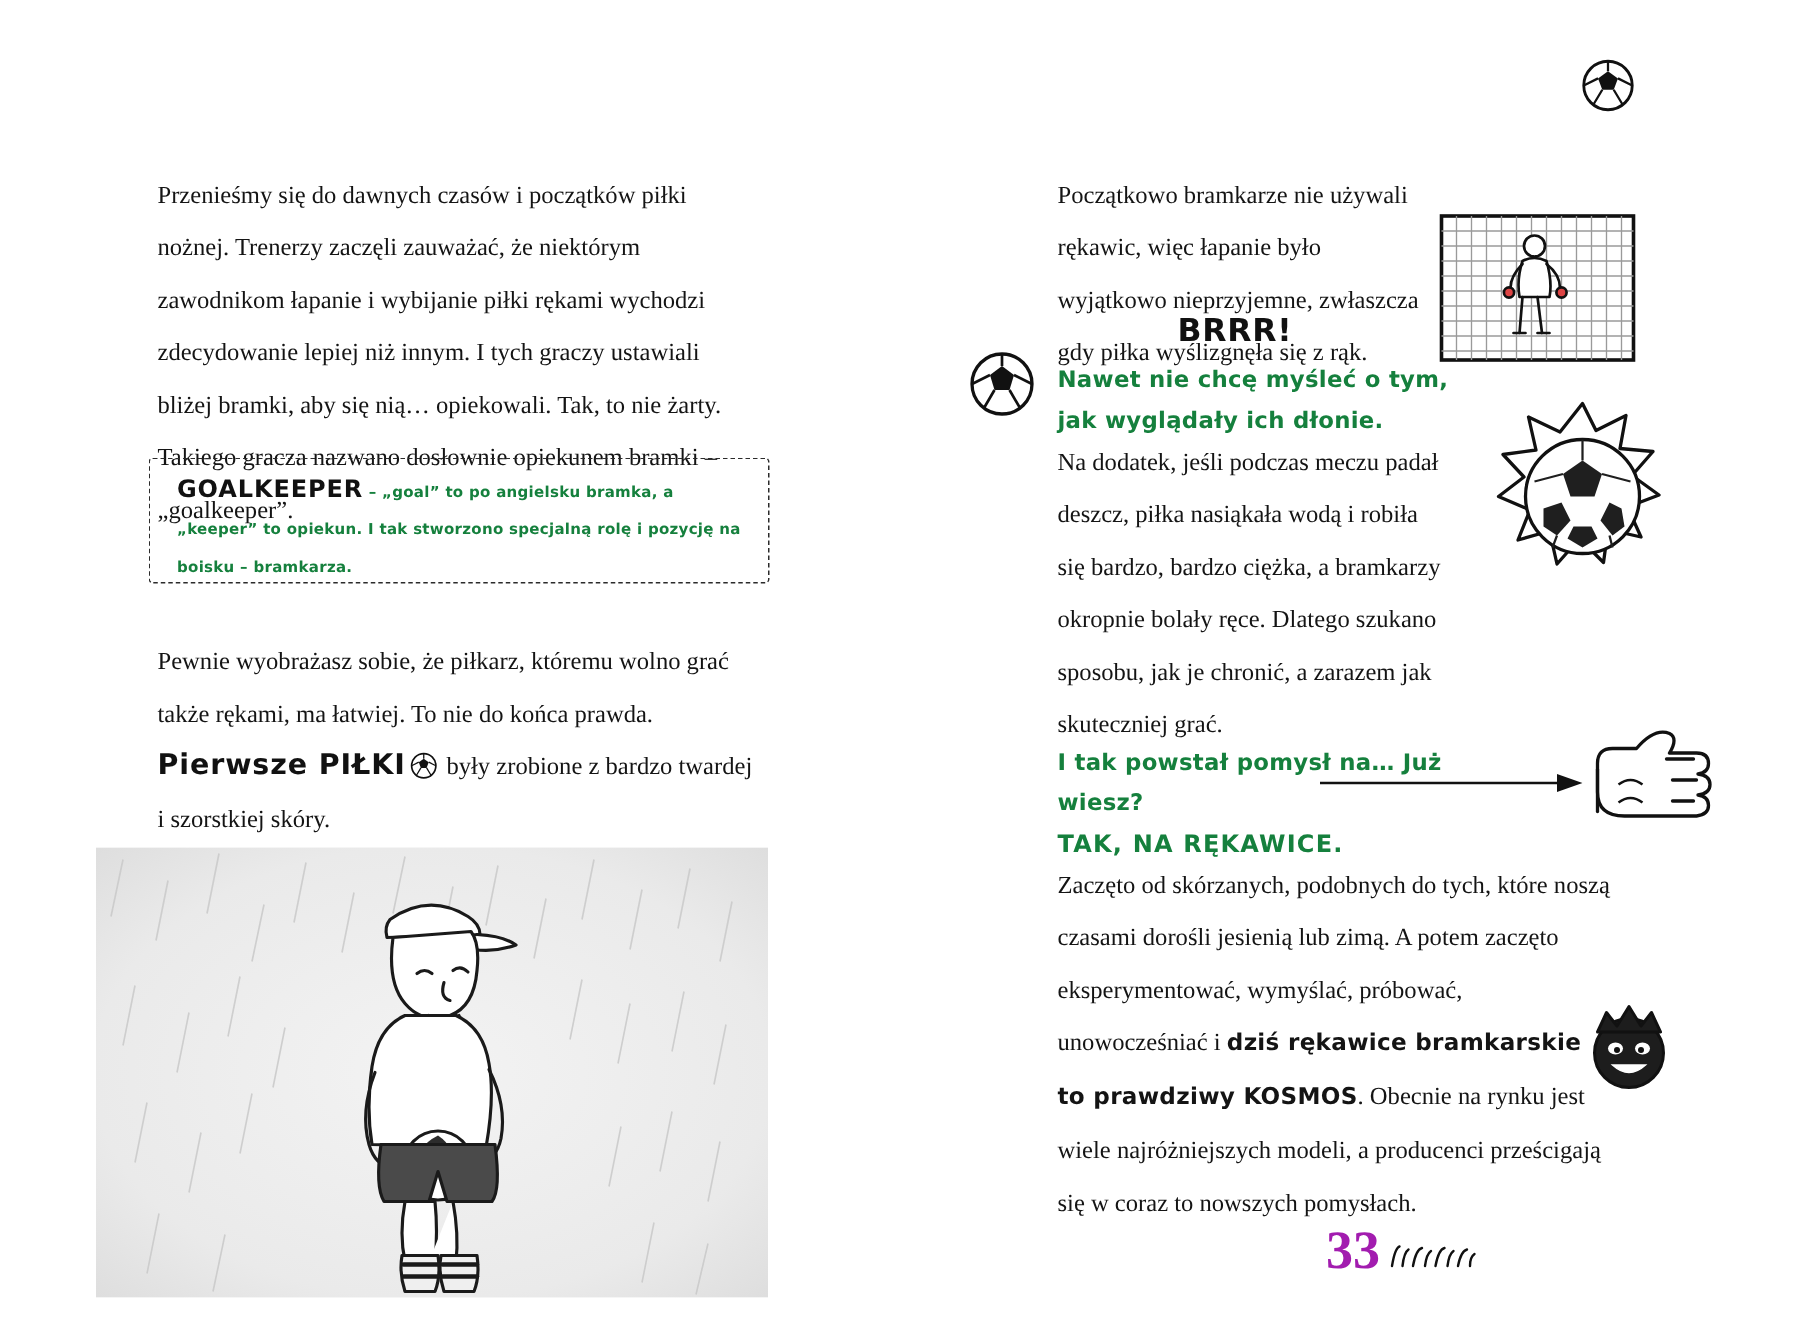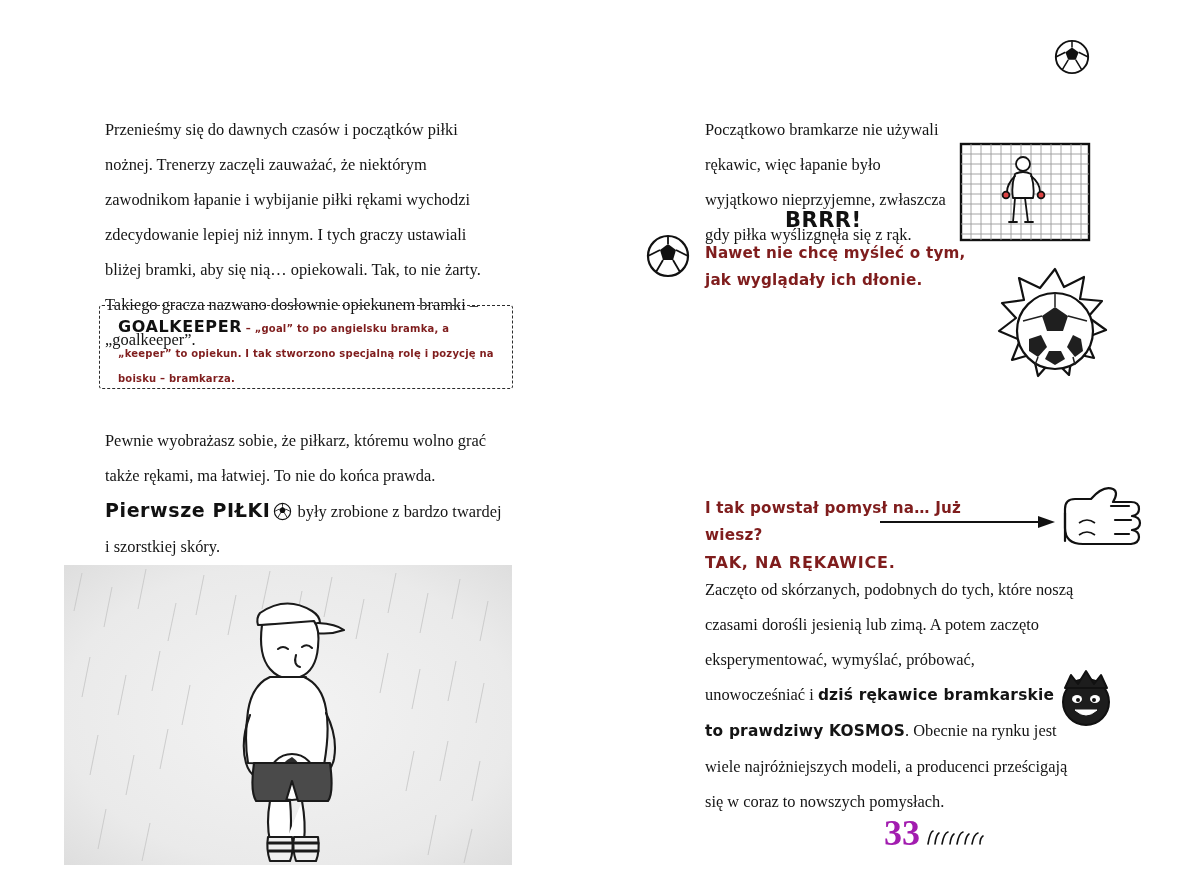--- a/index.html
+++ b/index.html
@@ -26,21 +26,21 @@
     line-height: 35px;
     color: #141414;
     text-align: left;
   }
   .hand {
     font-family: "DejaVu Sans", sans-serif;
     font-size: 15.2px;
     font-weight: 600;
     letter-spacing: 0.2px;
     line-height: 27px;
-    color: #7f1d1d;
+    color: #15803d;
   }
   .hand-big {
     font-family: "DejaVu Sans", sans-serif;
     font-weight: 700;
     font-size: 19px;
     letter-spacing: 0.6px;
     color: #111;
   }
   .caps {
     font-family: "DejaVu Sans", sans-serif;
@@ -339,20 +339,21 @@
       <circle cx="23" cy="23" r="20" fill="#fff" stroke="#111" stroke-width="2.2"></circle>
       <polygon points="23,11 31,17 28,27 18,27 15,17" fill="#111"></polygon>
       <path d="M23,3 L23,11 M43,23 L31,17 M35,39 L28,27 M11,39 L18,27 M3,23 L15,17" stroke="#111" stroke-width="1.8" fill="none"></path>
     </svg>
   </div>
 
   <div id="brrr" class="hand-big">BRRR!</div>
 
   <div id="hand-note-1" class="hand">Nawet nie chcę myśleć o tym, jak wyglądały ich dłonie.</div>
 
+  <p id="right-para-2" class="body-text">Na dodatek, jeśli podczas meczu padał deszcz, piłka nasiąkała wodą i robiła się bardzo, bardzo ciężka, a bramkarzy okropnie bolały ręce. Dlatego szukano sposobu, jak je chronić, a zarazem jak skuteczniej grać.</p>
 
   <div id="goal-illustration">
     <svg viewBox="0 0 140 120" width="140" height="120" aria-hidden="true">
       <rect x="6" y="6" width="128" height="96" fill="#fff" stroke="#111" stroke-width="2.4"></rect>
       <g stroke="#9a9a9a" stroke-width="0.9">
         <line x1="16" y1="6" x2="16" y2="102"></line>
           <line x1="26" y1="6" x2="26" y2="102"></line>
         <line x1="36" y1="6" x2="36" y2="102"></line>
           <line x1="46" y1="6" x2="46" y2="102"></line>
         <line x1="56" y1="6" x2="56" y2="102"></line>

